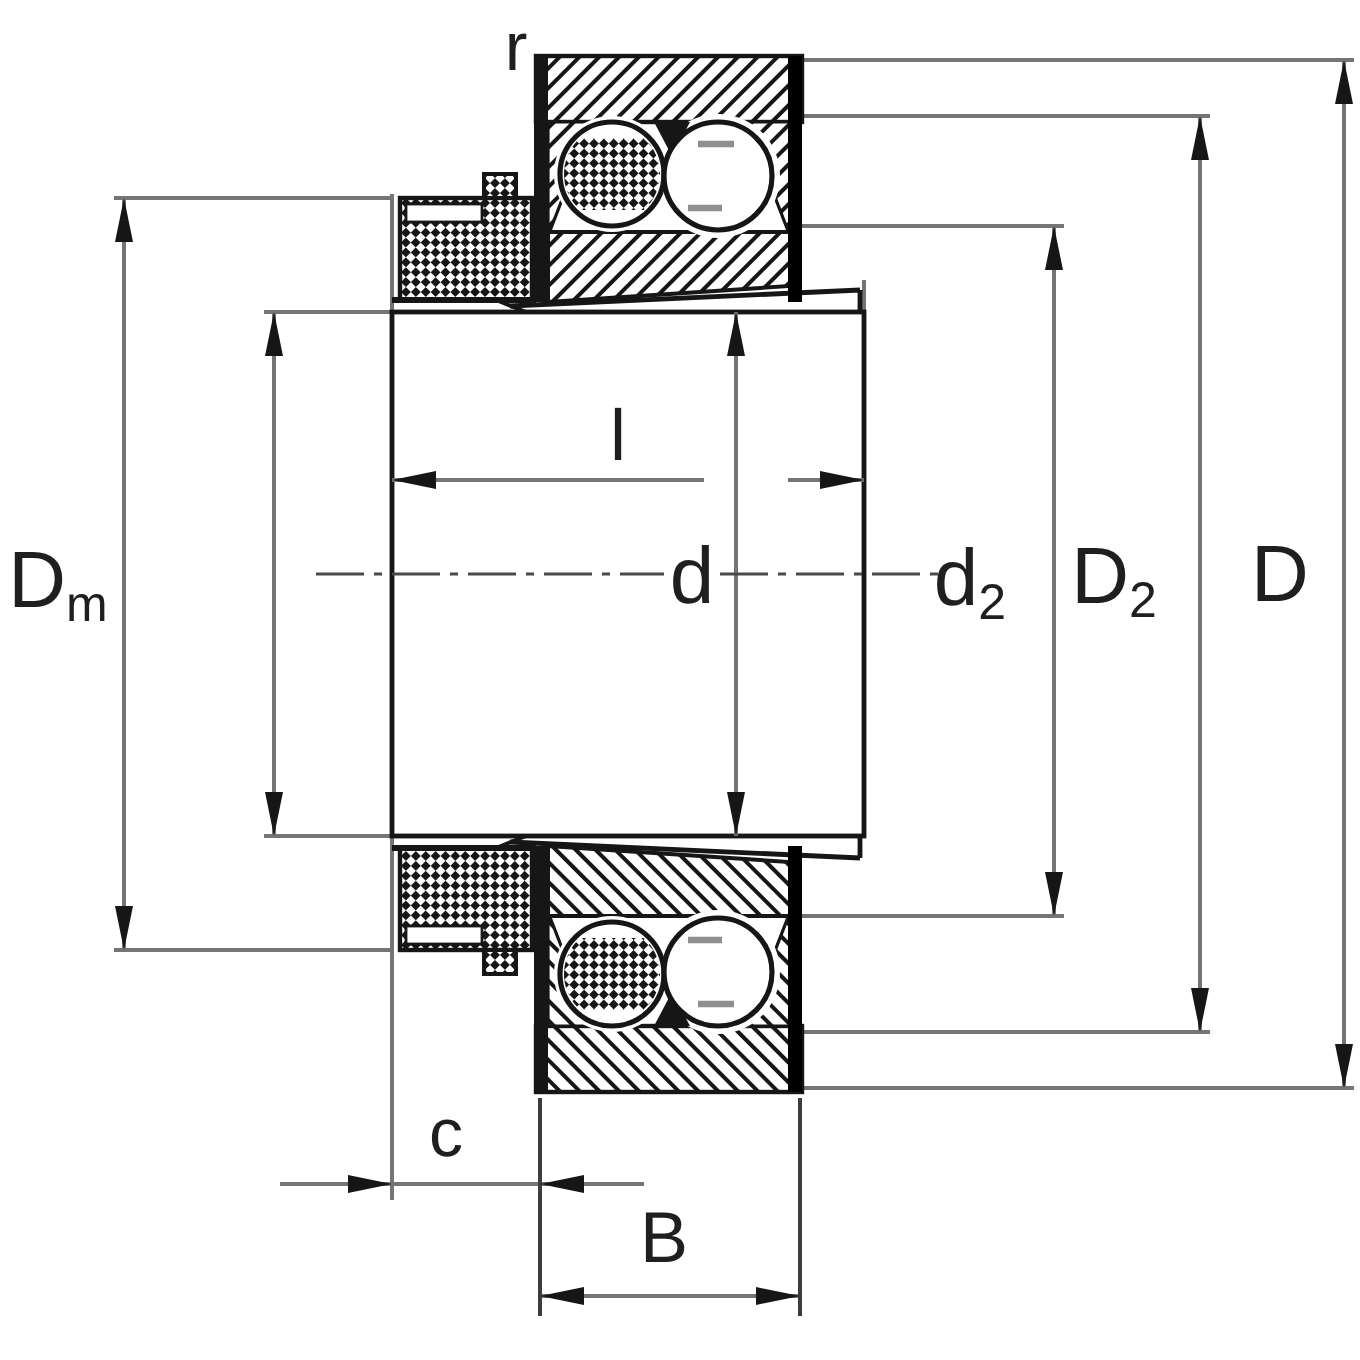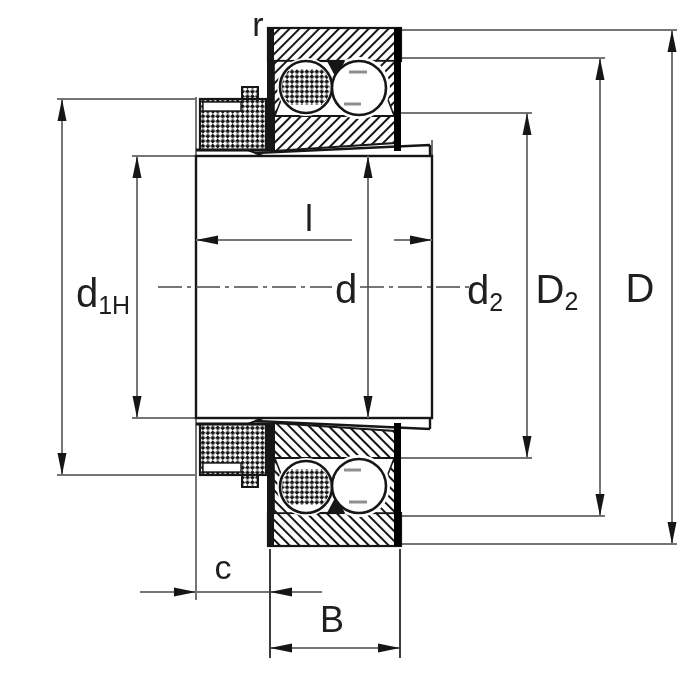--- a/index.html
+++ b/index.html
@@ -129,21 +129,21 @@
       <path d="M196 240 l22 -4.5 l0 9 Z"></path>
         <path d="M432 240 l-22 -4.5 l0 9 Z"></path>
       <path d="M270 648 l22 -4.5 l0 9 Z"></path>
         <path d="M400 648 l-22 -4.5 l0 9 Z"></path>
       <path d="M196 592 l-22 -4.5 l0 9 Z"></path>
         <path d="M270 592 l22 -4.5 l0 9 Z"></path>
     </g>
   </svg>
 
   <span class="lbl lbl-r"><span>r</span><span class="sub"></span></span>
-  <span class="lbl lbl-d1H"><span>d</span><span class="sub">1H</span></span>
+  <span class="lbl lbl-Dm"><span>D</span><span class="sub">m</span></span>
   <span class="lbl lbl-l"><span>l</span><span class="sub"></span></span>
   <span class="lbl lbl-d"><span>d</span><span class="sub"></span></span>
   <span class="lbl lbl-d2"><span>d</span><span class="sub">2</span></span>
   <span class="lbl lbl-D2"><span>D</span><span class="sub">2</span></span>
   <span class="lbl lbl-D"><span>D</span><span class="sub"></span></span>
   <span class="lbl lbl-c"><span>c</span><span class="sub"></span></span>
   <span class="lbl lbl-B"><span>B</span><span class="sub"></span></span>
 
 </div>
 

